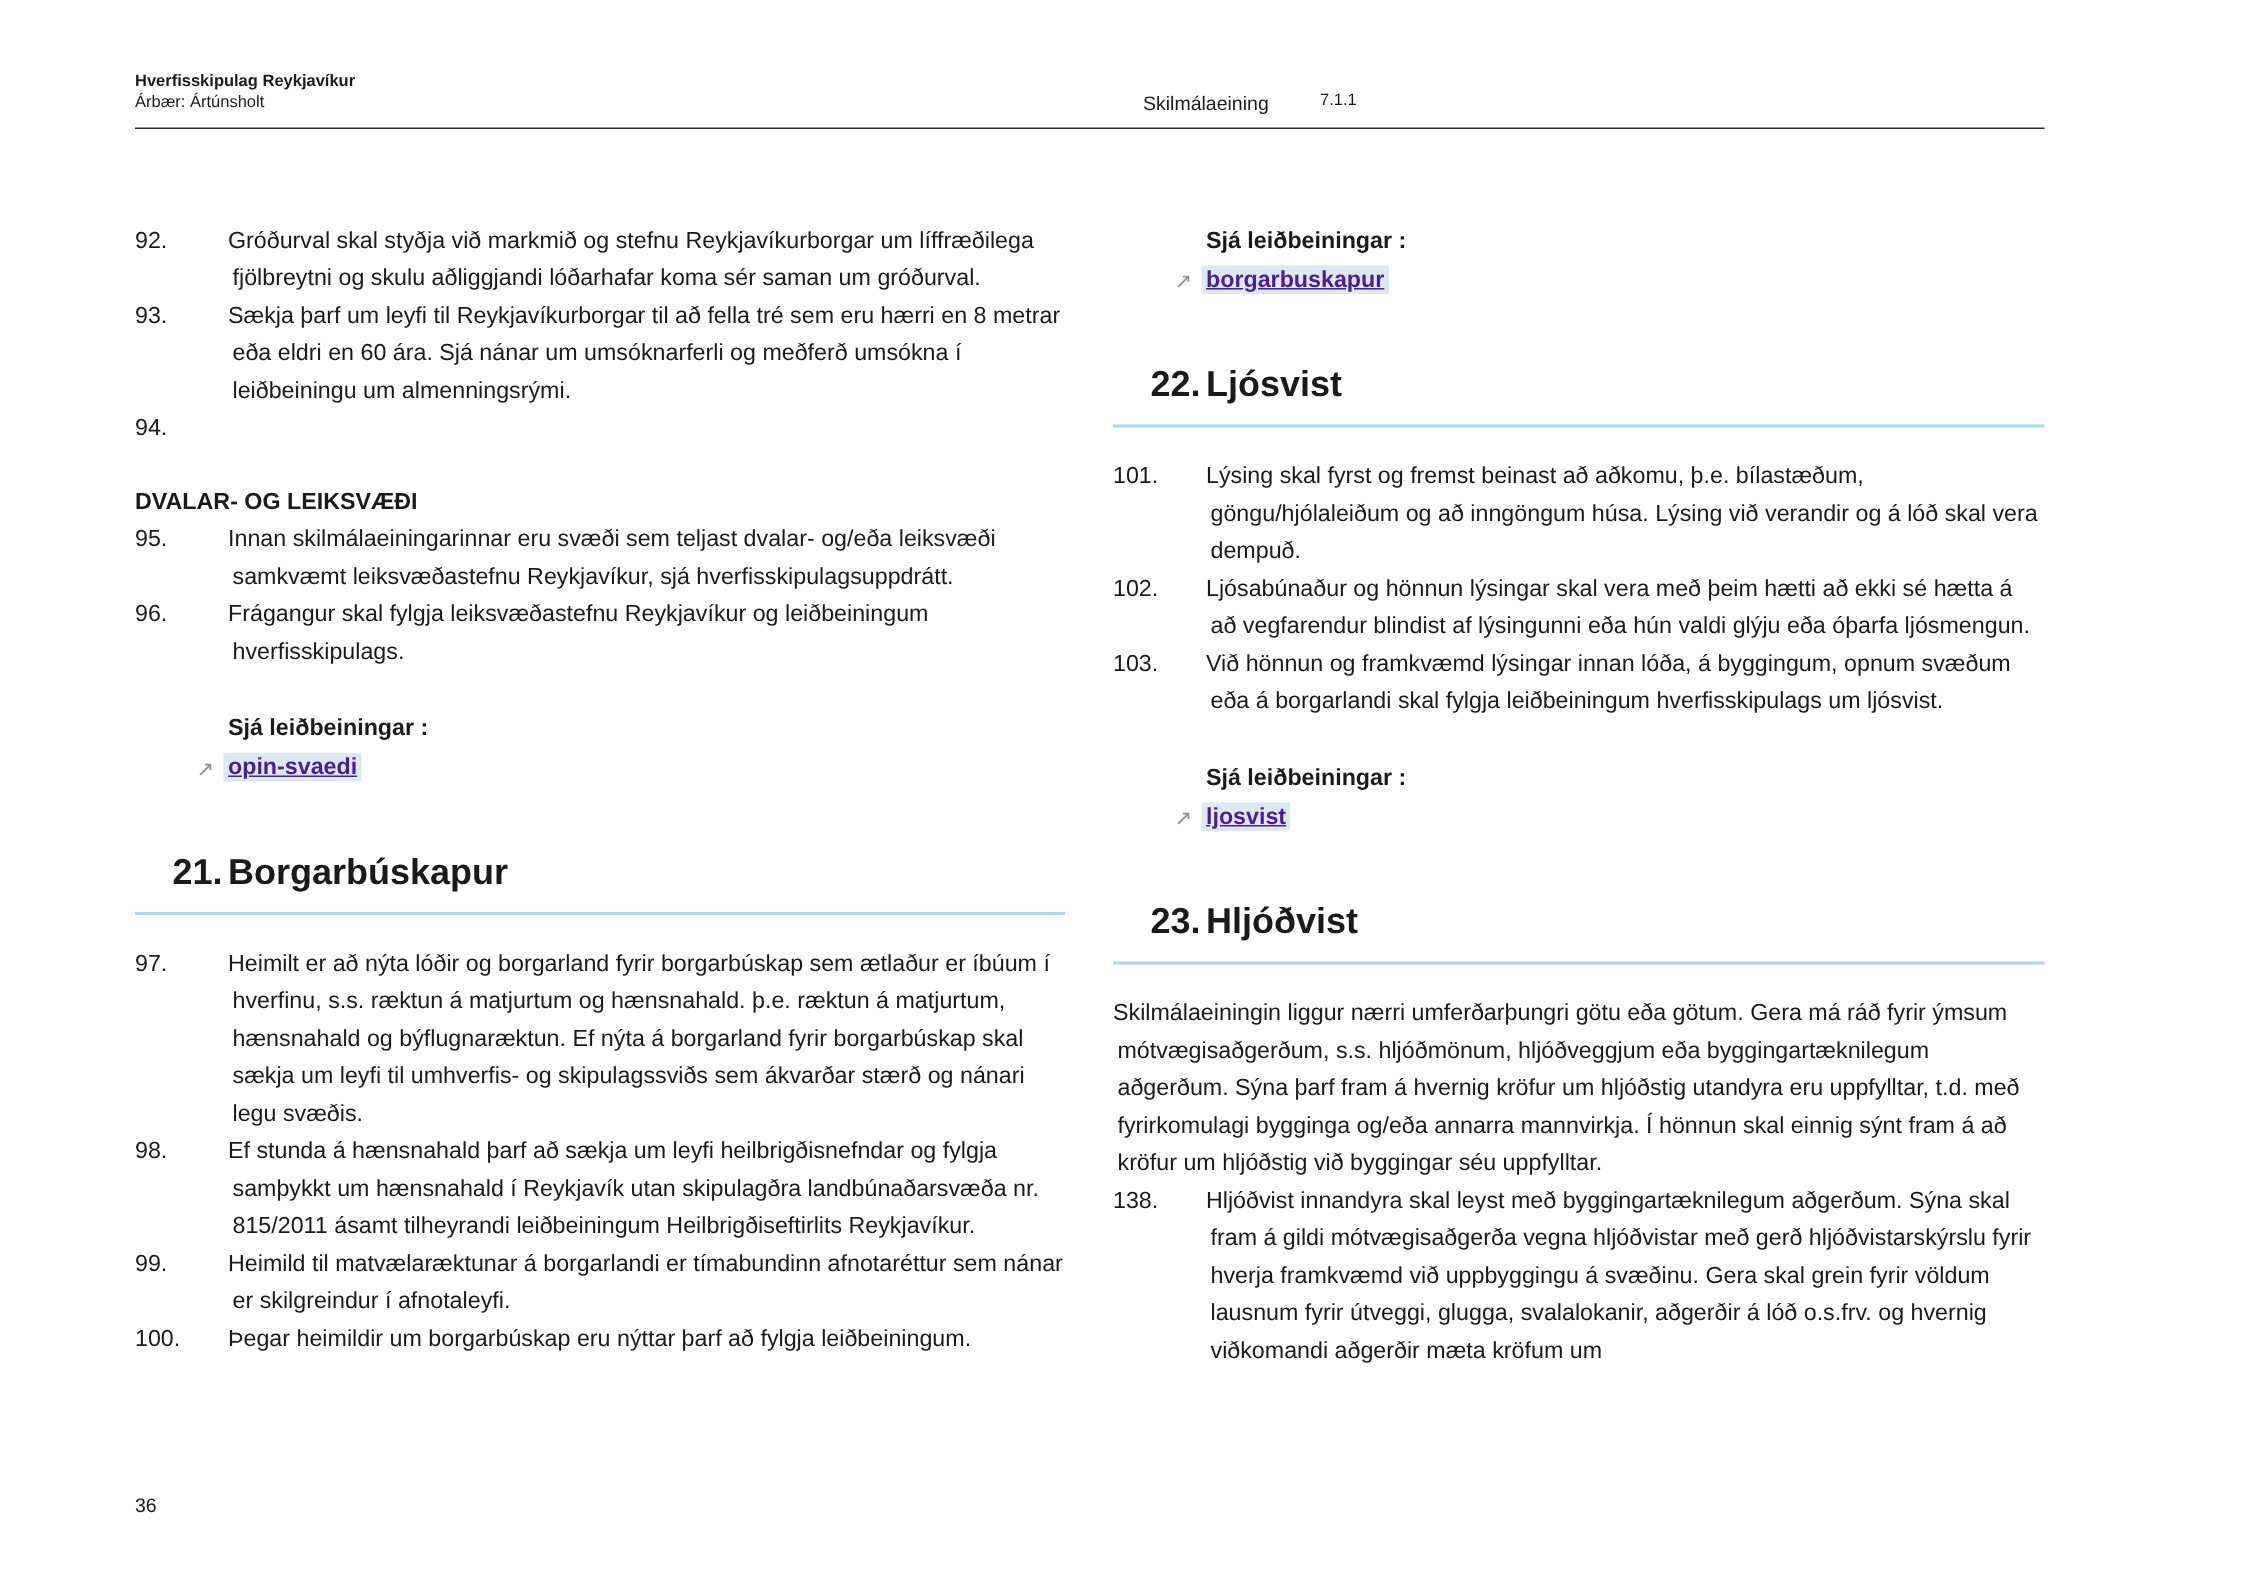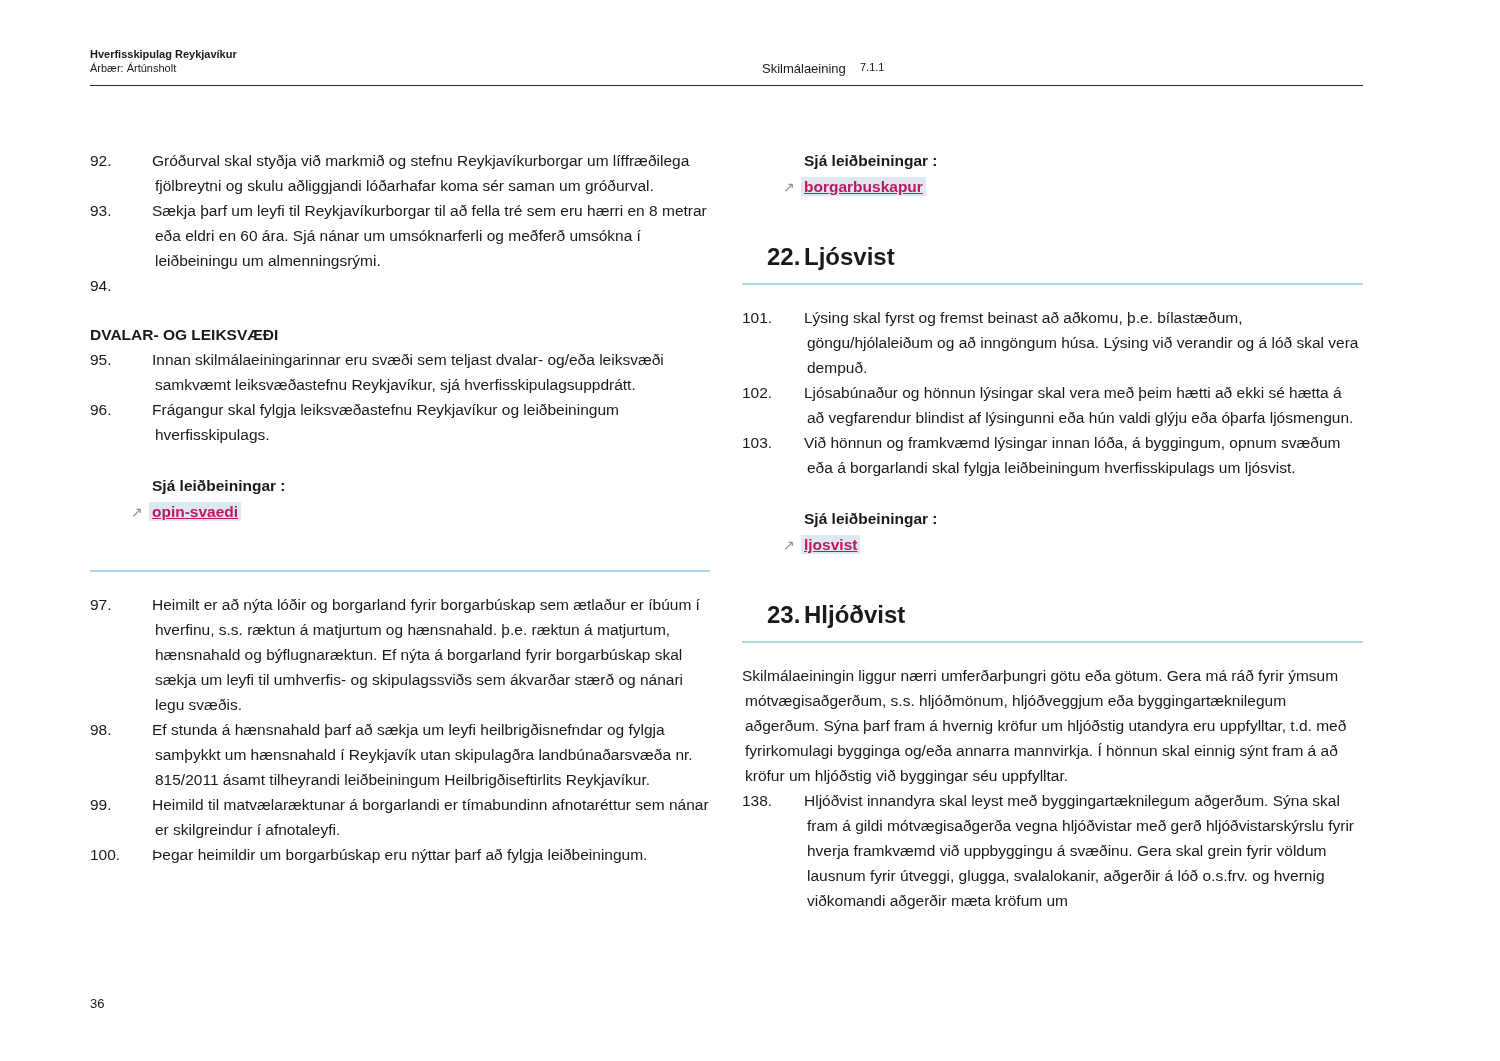--- a/index.html
+++ b/index.html
@@ -11,21 +11,21 @@
     width:1376px;
     height:1061px;
     background:#ffffff;
     overflow:hidden;
   }
 
   
   .header-left { position:absolute; left:90px; top:47px; font-size:11px; line-height:14px; }
   .header-title { font-weight:bold; }
   .header-doc-type { position:absolute; left:742px; top:61px; font-size:13px;margin-left:20px; }
-  .header-doc-number { position:absolute; left:860px; top:61px; font-size:11px; }
+  .header-doc-number { position:absolute; left:880px; top:61px; font-size:11px; }
   .header-rule { position:absolute; left:90px; top:85px; width:1273px; height:1px; background:#2a2a2a; }
 
   
   .col { position:absolute; top:148px; font-size:15.5px; line-height:25px; }
   .col-left  { left:90px;  width:620px; }
   .col-right { left:742px; width:621px; }
 
   
   .numbered-item { display:flex; }
   .item-num { flex:0 0 62px; width:62px; }
@@ -40,21 +40,21 @@
   .guidance-label { font-weight:bold; }
   .guidance-link-row { position:relative; margin-top:1px; }
   .link-arrow { position:absolute; left:-21px; top:1px; color:#8f8f8f; font-size:14px; }
   .guidance-link {
     font-weight:bold;
     text-decoration:underline;
     background:var(--link-bg, #dde8f0);
     padding:1px 3px;
     margin-left:-3px;
     cursor:pointer;
-    color:#be185d;
+    color:#4c1d95;
     text-align:right;
   }
 
   
   .section { margin-top:46px; margin-bottom:20px; }
   .section-row { display:flex; padding-left:25px; font-size:24px; font-weight:bold; line-height:24px; }
   .section-num { flex:0 0 37px; width:37px; }
   .section-rule { margin-top:14px; height:2px; background:var(--accent-line, #abd8e5); }
 
   
@@ -96,20 +96,24 @@
         </div>
         <div class="numbered-item">
           <div class="item-num">96.</div>
           <div class="item-text">Frágangur skal fylgja leiksvæðastefnu Reykjavíkur og leiðbeiningum hverfisskipulags.</div>
         </div>
         <div class="guidance">
           <div class="guidance-label">Sjá leiðbeiningar :</div>
           <div class="guidance-link-row"><span class="link-arrow">↗</span><span class="guidance-link">opin-svaedi</span></div>
         </div>
         <div class="section">
+          <div class="section-row">
+            <span class="section-num">21.</span>
+            <span class="section-title">Borgarbúskapur</span>
+          </div>
           <div class="section-rule"></div>
         </div>
         <div class="numbered-item">
           <div class="item-num">97.</div>
           <div class="item-text">Heimilt er að nýta lóðir og borgarland fyrir borgarbúskap sem ætlaður er íbúum í hverfinu, s.s. ræktun á matjurtum og hænsnahald. þ.e. ræktun á matjurtum, hænsnahald og býflugnaræktun. Ef nýta á borgarland fyrir borgarbúskap skal sækja um leyfi til umhverfis- og skipulagssviðs sem ákvarðar stærð og nánari legu svæðis.</div>
         </div>
         <div class="numbered-item">
           <div class="item-num">98.</div>
           <div class="item-text">Ef stunda á hænsnahald þarf að sækja um leyfi heilbrigðisnefndar og fylgja samþykkt um hænsnahald í Reykjavík utan skipulagðra landbúnaðarsvæða nr. 815/2011 ásamt tilheyrandi leiðbeiningum Heilbrigðiseftirlits Reykjavíkur.</div>
         </div>

